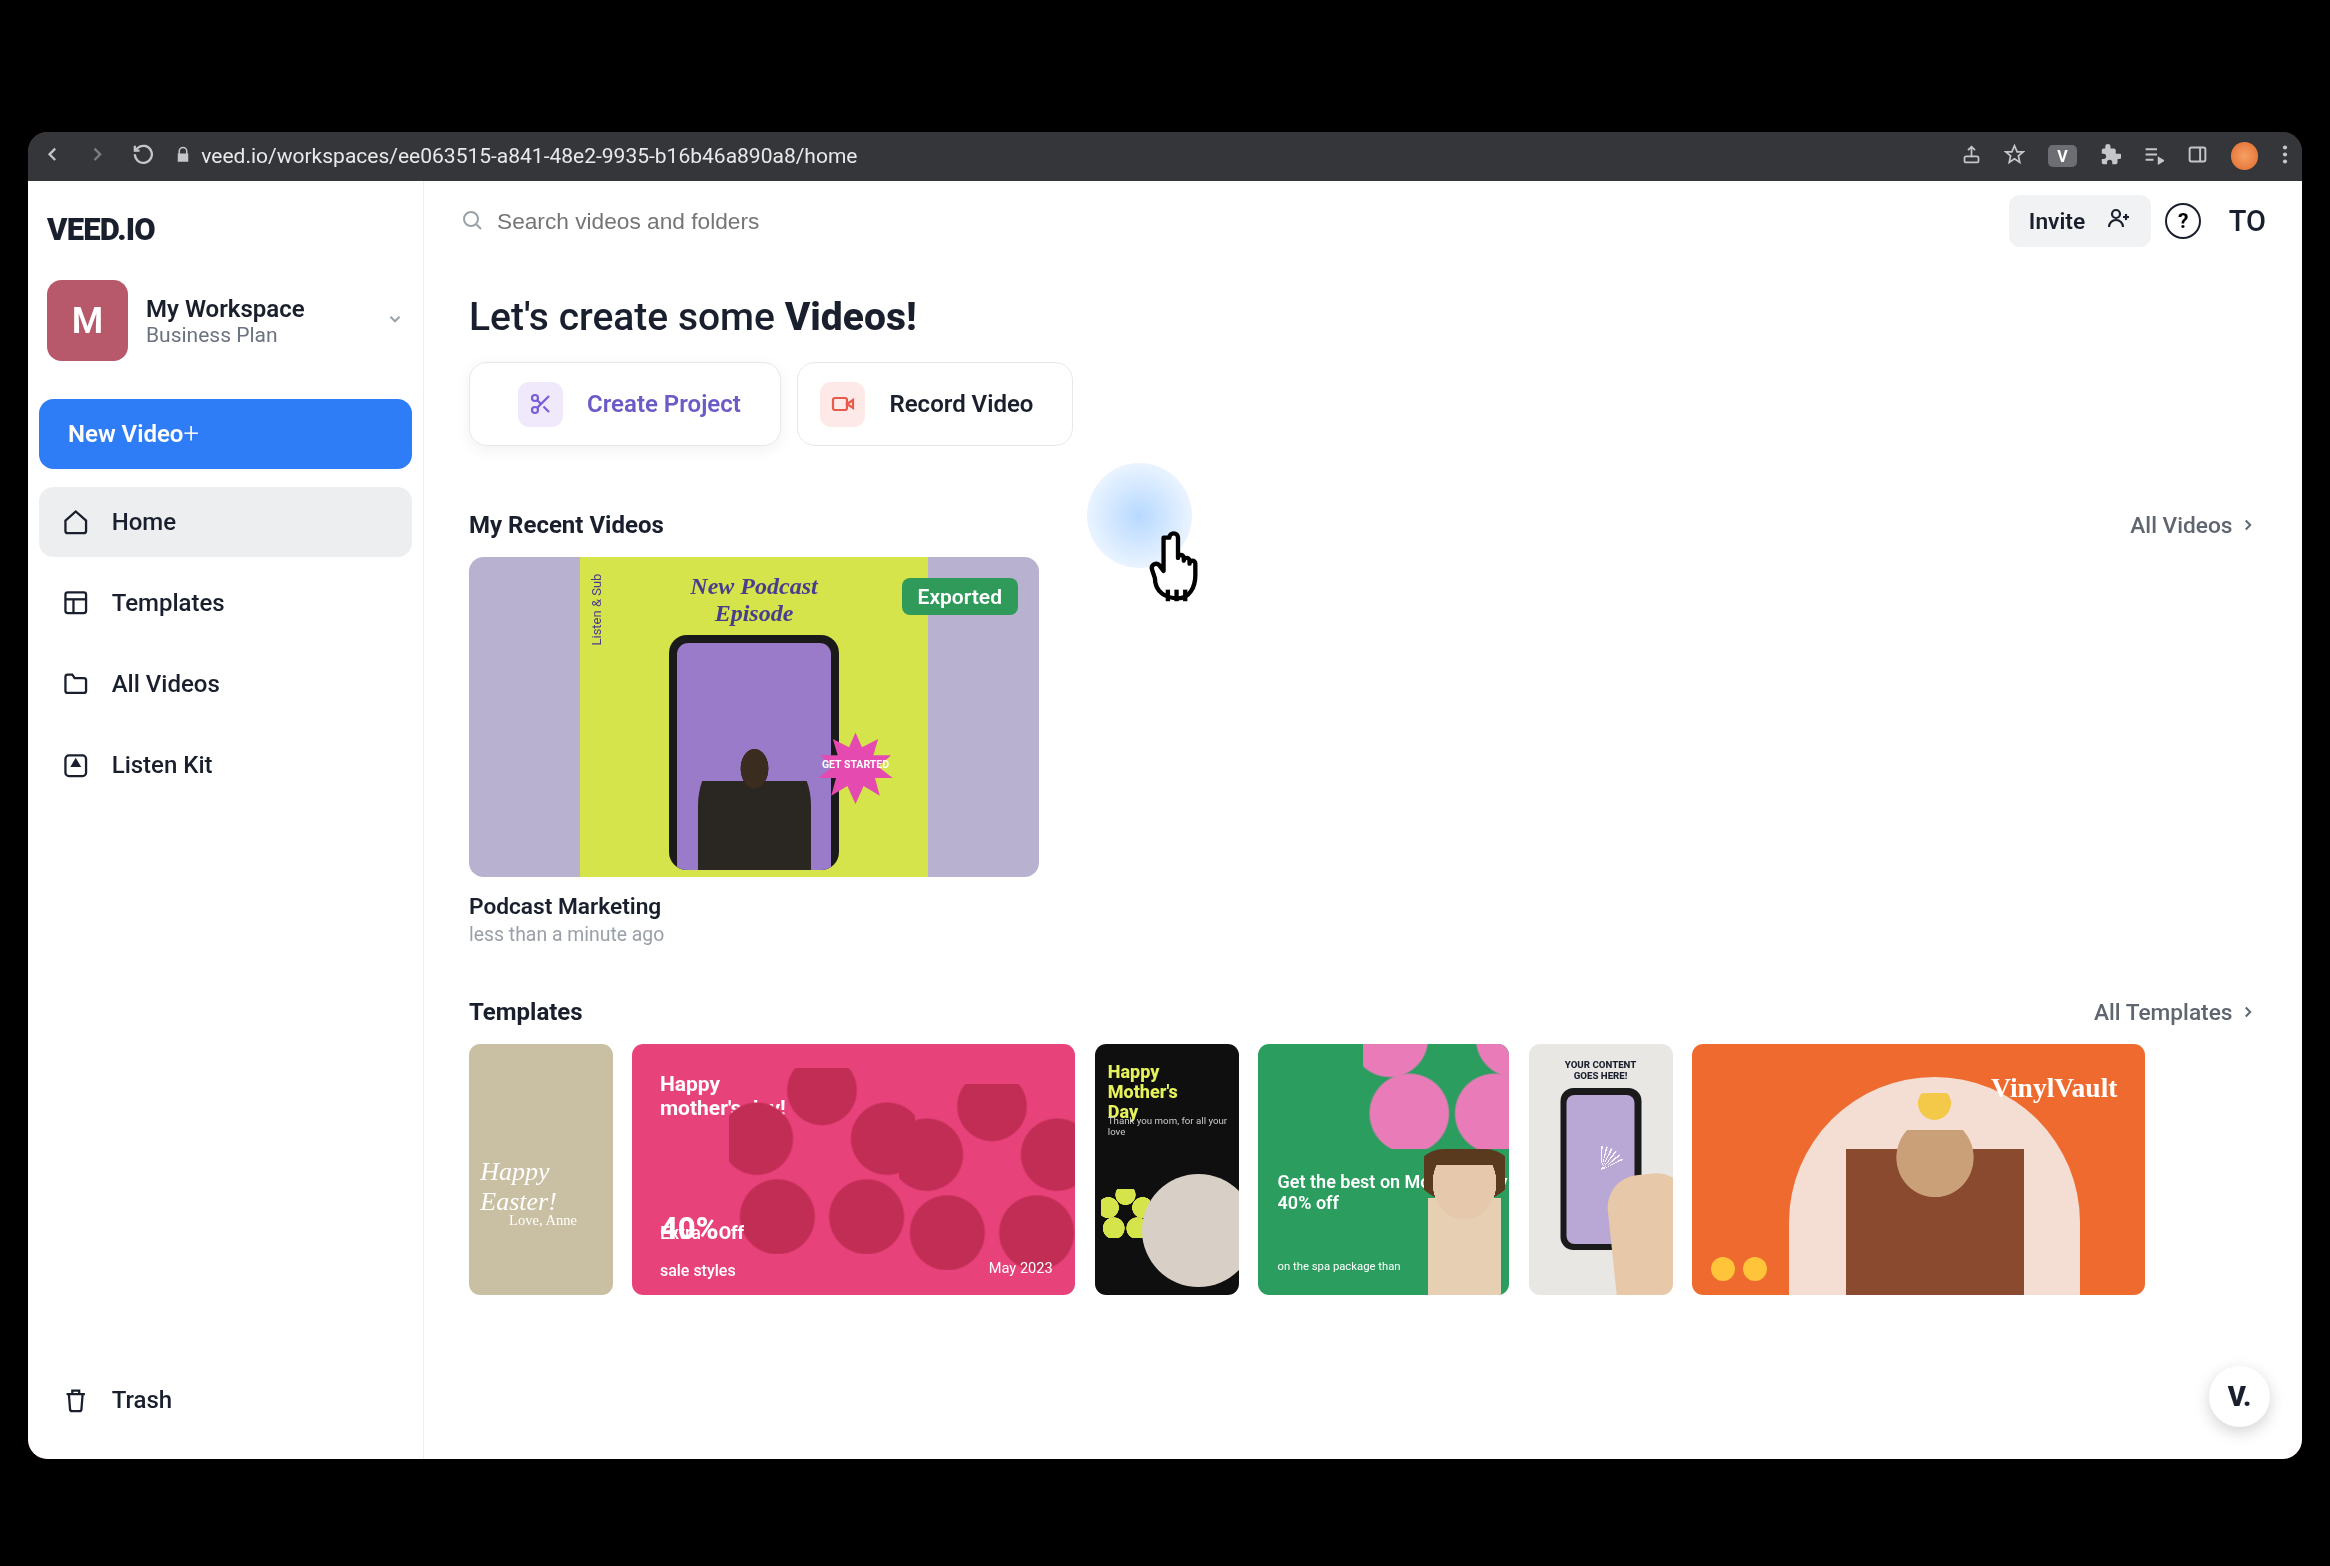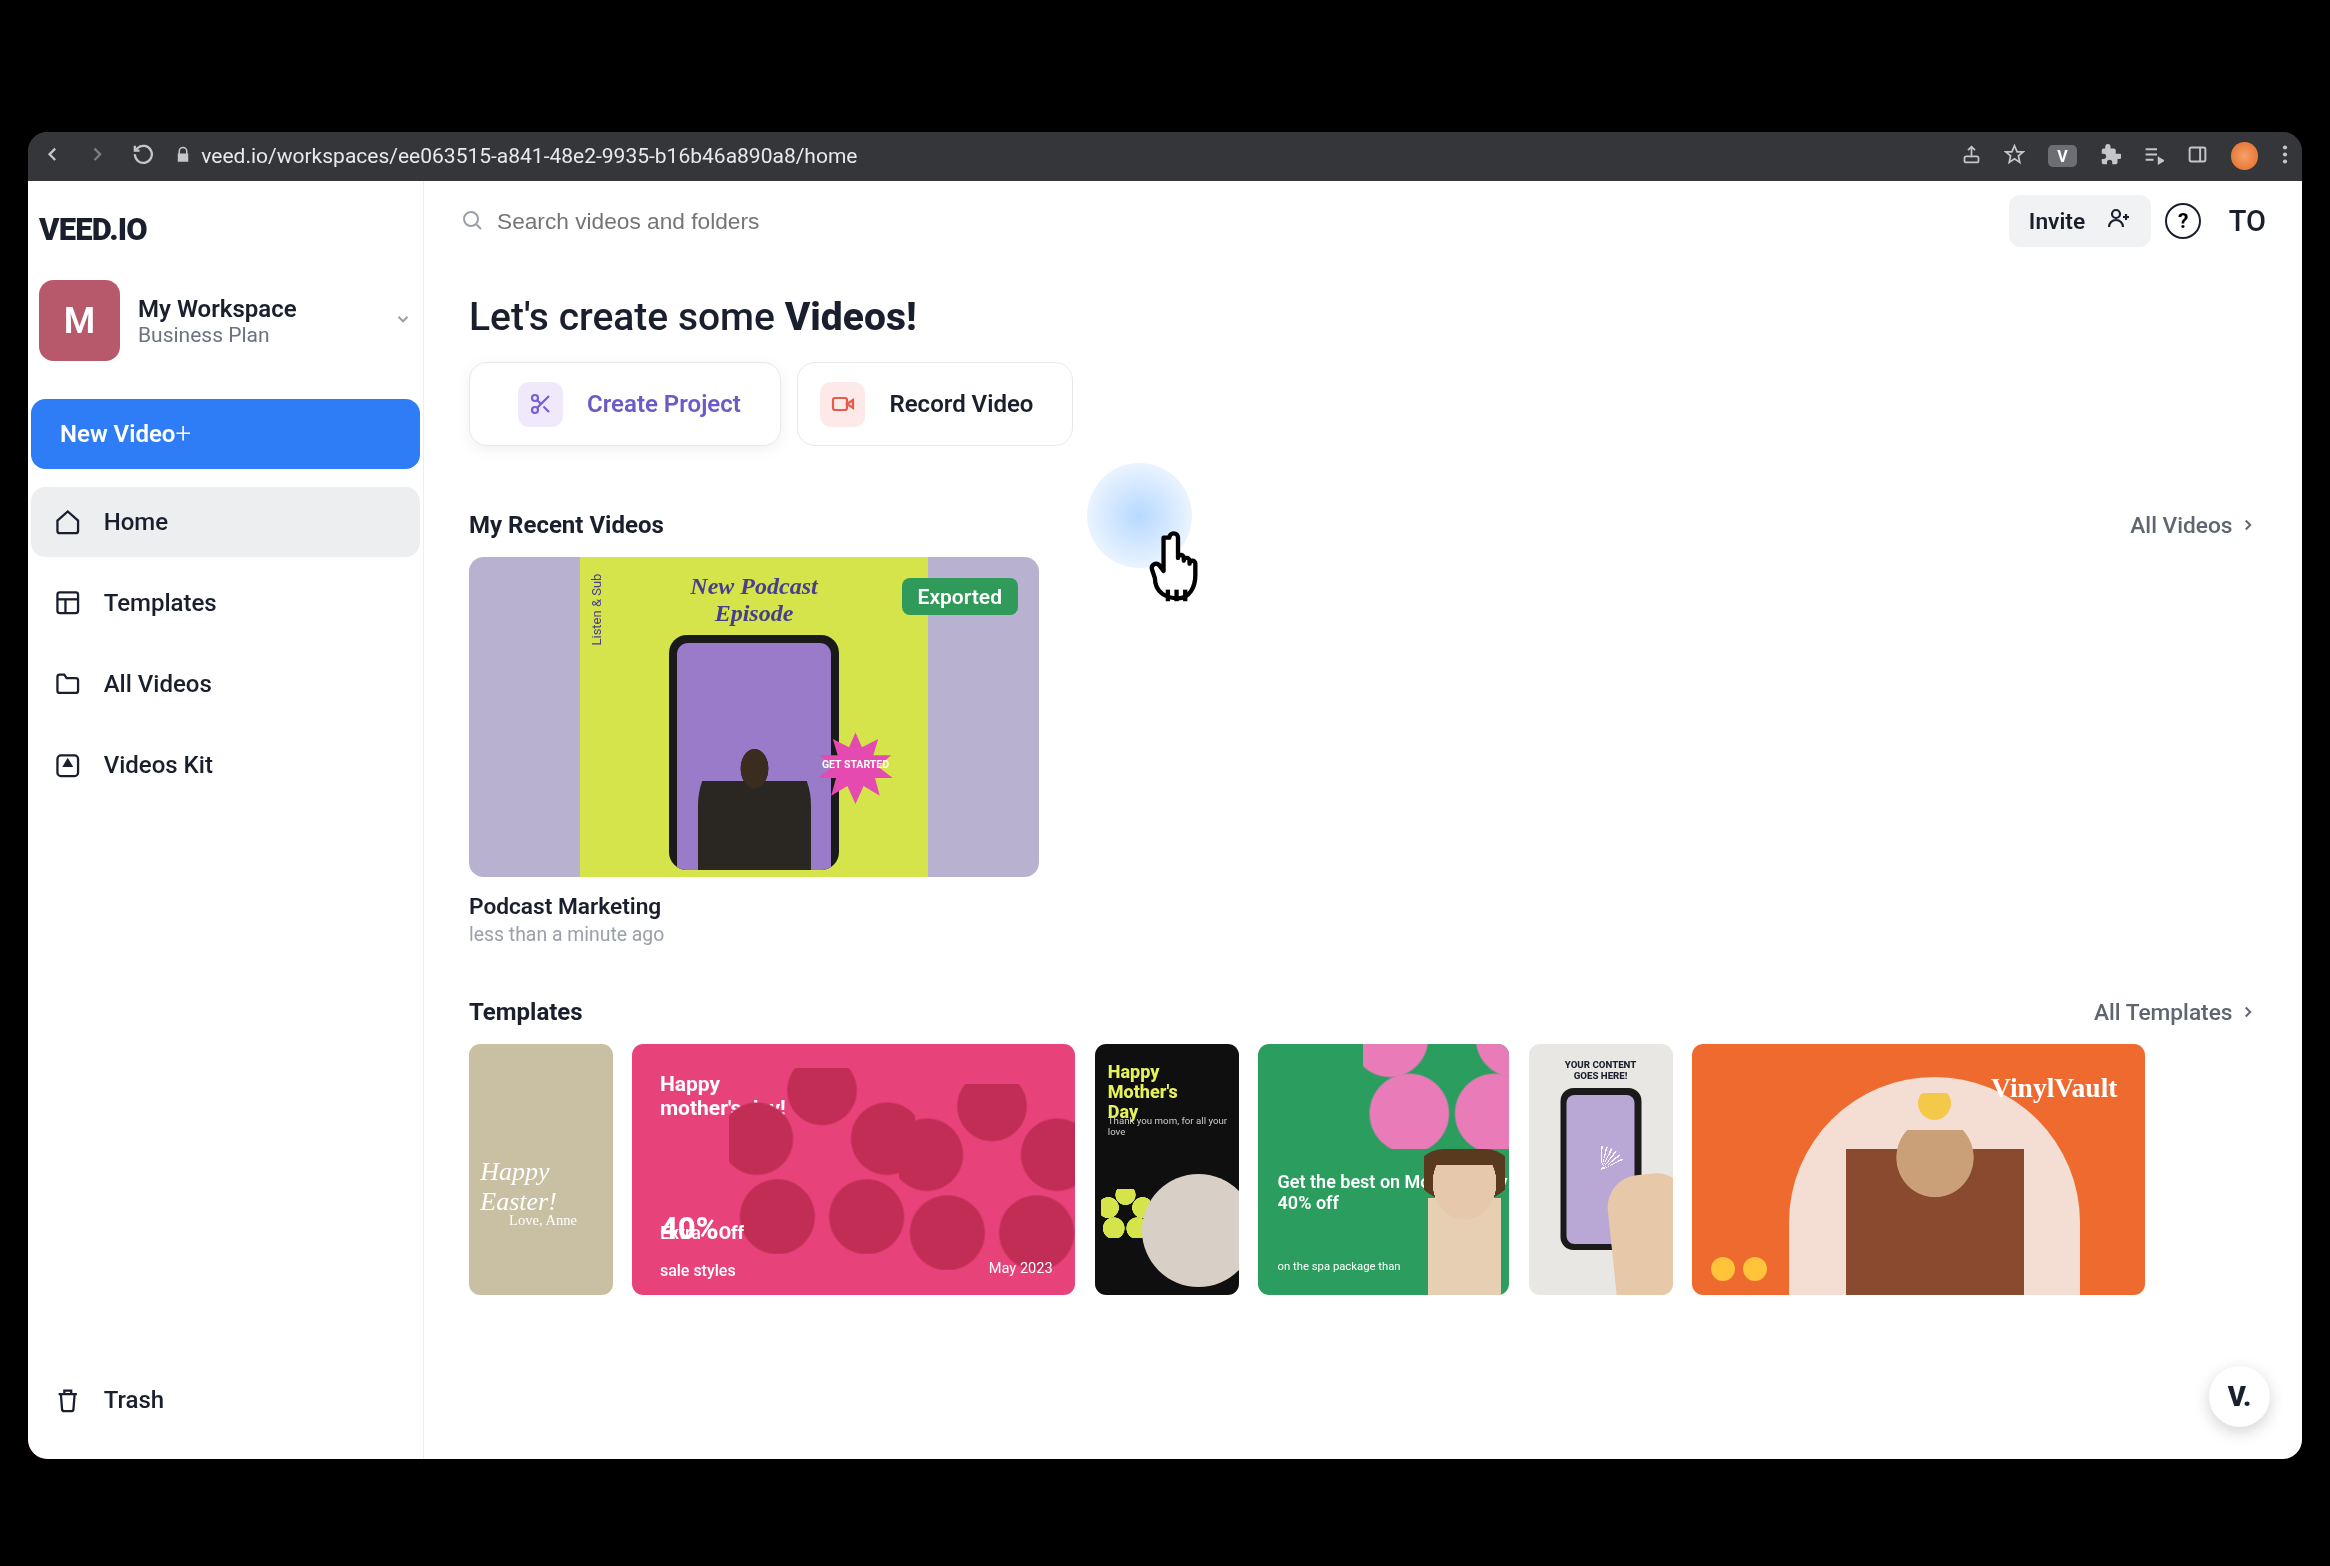--- a/index.html
+++ b/index.html
@@ -58,21 +58,21 @@
   flex: 1;
   display: flex;
   background: #fff;
   min-height: 0;
 }
 .sidebar {
   width: 396px;
   border-right: 1.6px solid #eceef0;
   display: flex;
   flex-direction: column;
-  padding: 24px 3px;
+  padding: 24px 11px;
 }
 .logo {
   font-size: 31px; font-weight: 900; color: #1a1f2e;
   letter-spacing: -0.8px; padding: 6.5px 8px 22.7px;
 }
 .workspace-row {
   display: flex; align-items: center; gap: 18px;
   padding: 9.7px 8px; cursor: pointer; margin-bottom: 27.5px;
 }
 .ws-avatar {
@@ -459,21 +459,21 @@
         </span>
         <span>All Videos</span>
       </div>
       <div class="nav-item">
         <span class="nav-icon">
           <svg width="27.5" height="27.5" viewBox="0 0 24 24" fill="none" stroke="#1a1f2e" stroke-width="2">
               <rect x="3" y="3" width="18" height="18" rx="3"></rect>
               <path d="M12 7l3 5h-6z" fill="#1a1f2e"></path>
             </svg>
         </span>
-        <span>Videos Kit</span>
+        <span>Listen Kit</span>
       </div>
 
       <div class="sidebar-spacer"></div>
 
       <div class="nav-item" style="margin-bottom:0">
         <span class="nav-icon">
           <svg width="27.5" height="27.5" viewBox="0 0 24 24" fill="none" stroke="#1a1f2e" stroke-width="2">
               <path d="M4 7h16M9 7V4h6v3M6 7l1 13a2 2 0 0 0 2 2h6a2 2 0 0 0 2-2l1-13"></path>
             </svg>
         </span>

